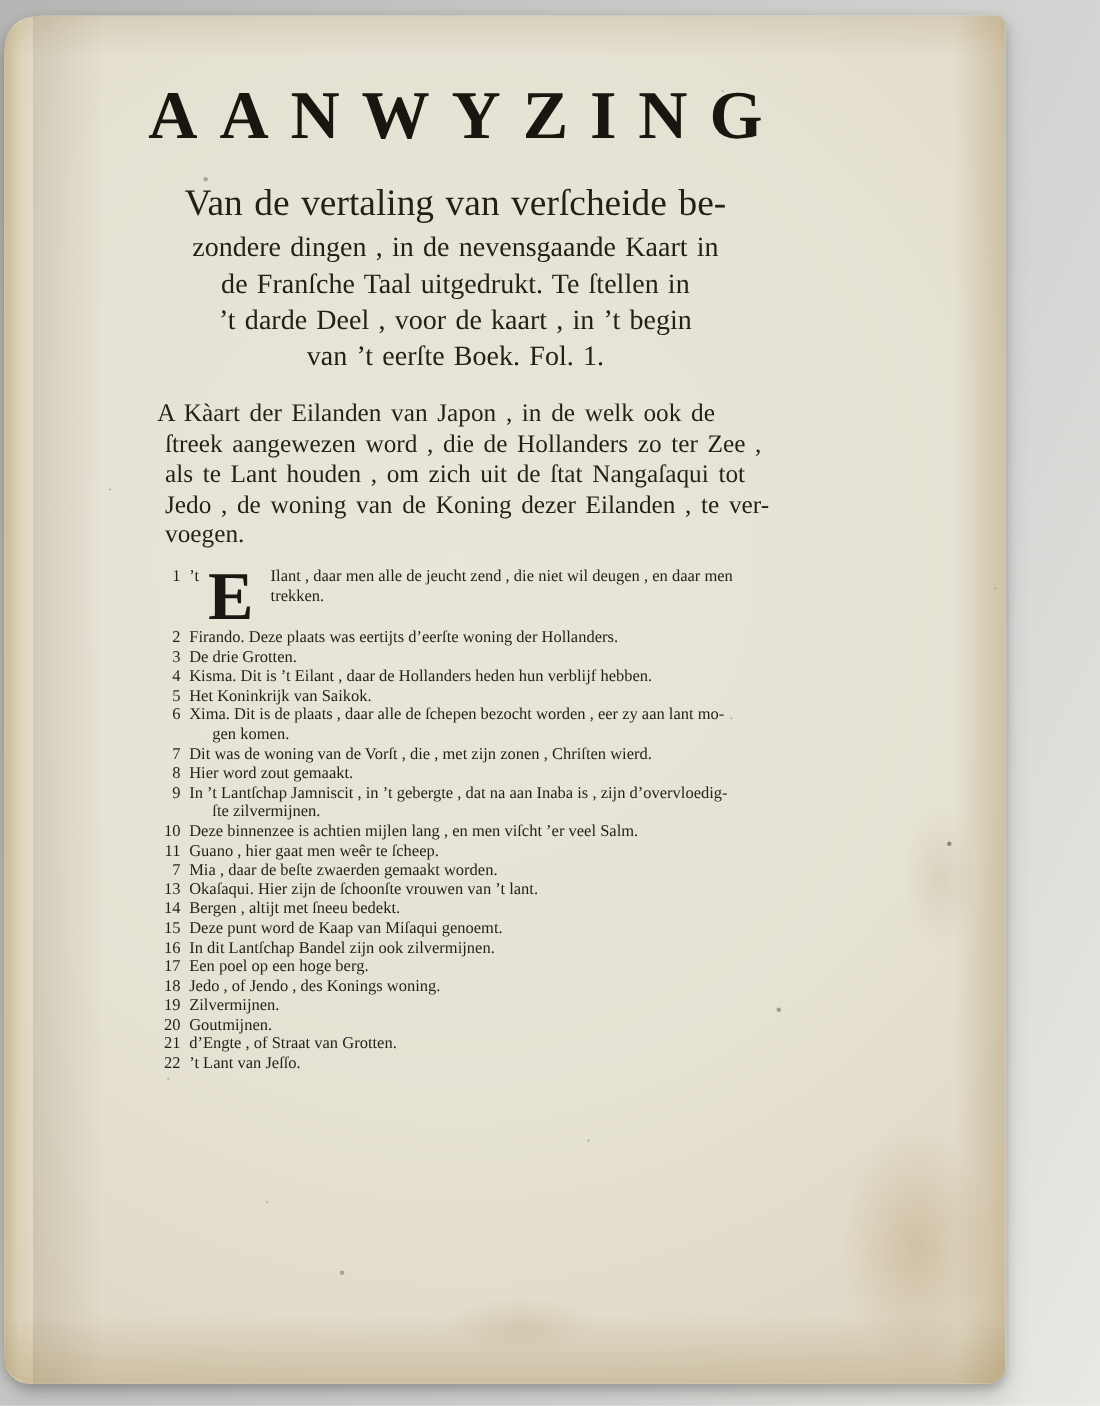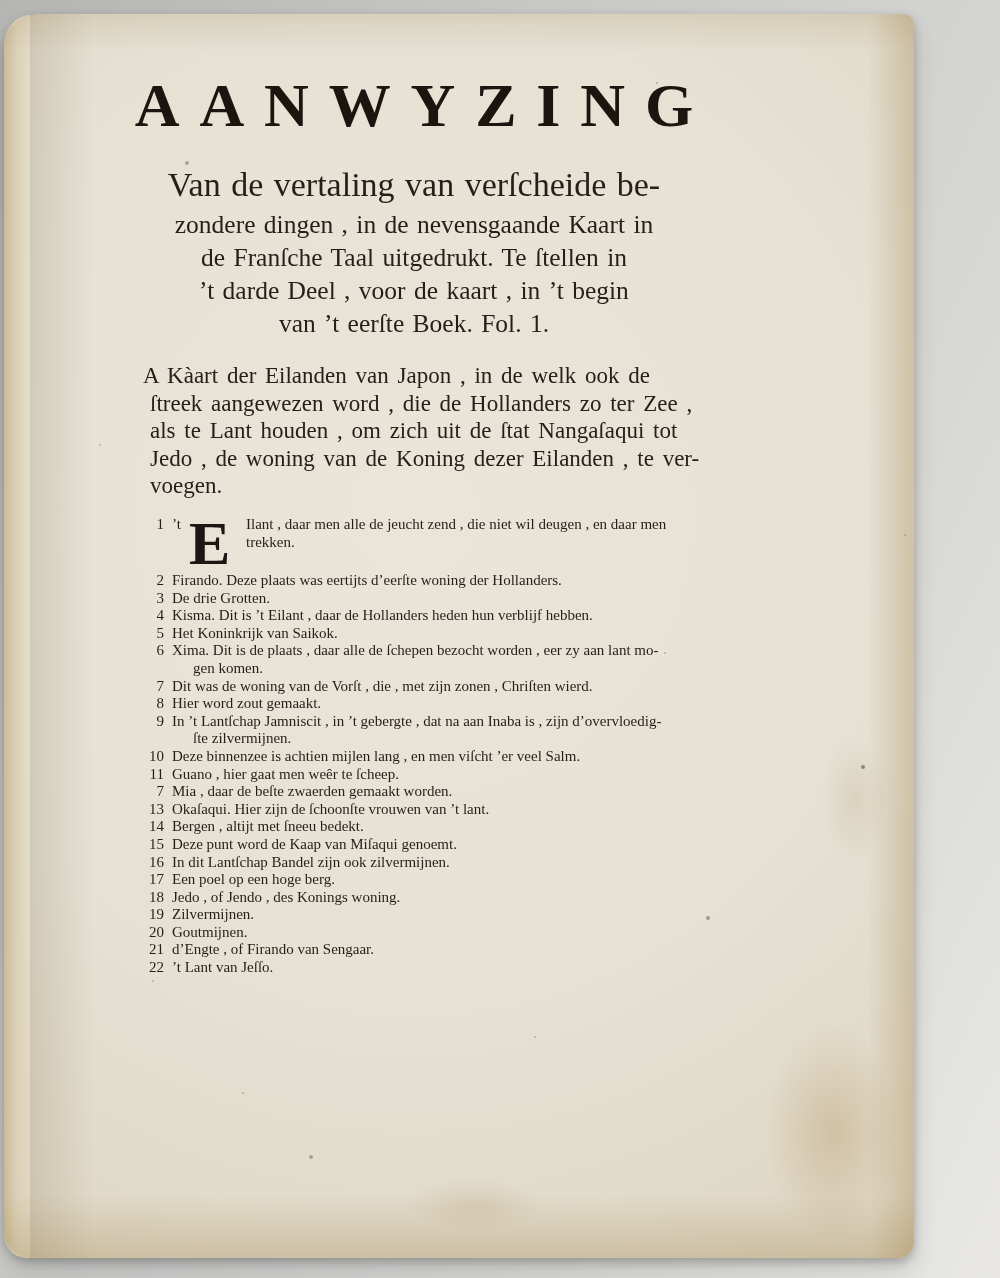--- a/index.html
+++ b/index.html
@@ -272,21 +272,21 @@
         </div>
         <div class="row">
           <span class="num">20</span>
           <div class="body">
             <div class="line">Goutmijnen.</div>
           </div>
         </div>
         <div class="row">
           <span class="num">21</span>
           <div class="body">
-            <div class="line">d’Engte , of Firando van Sengaar.</div>
+            <div class="line">d’Engte , of Straat van Grotten.</div>
           </div>
         </div>
         <div class="row">
           <span class="num">22</span>
           <div class="body">
             <div class="line">’t Lant van Jeſſo.</div>
           </div>
         </div>
       </div>
   </div>

